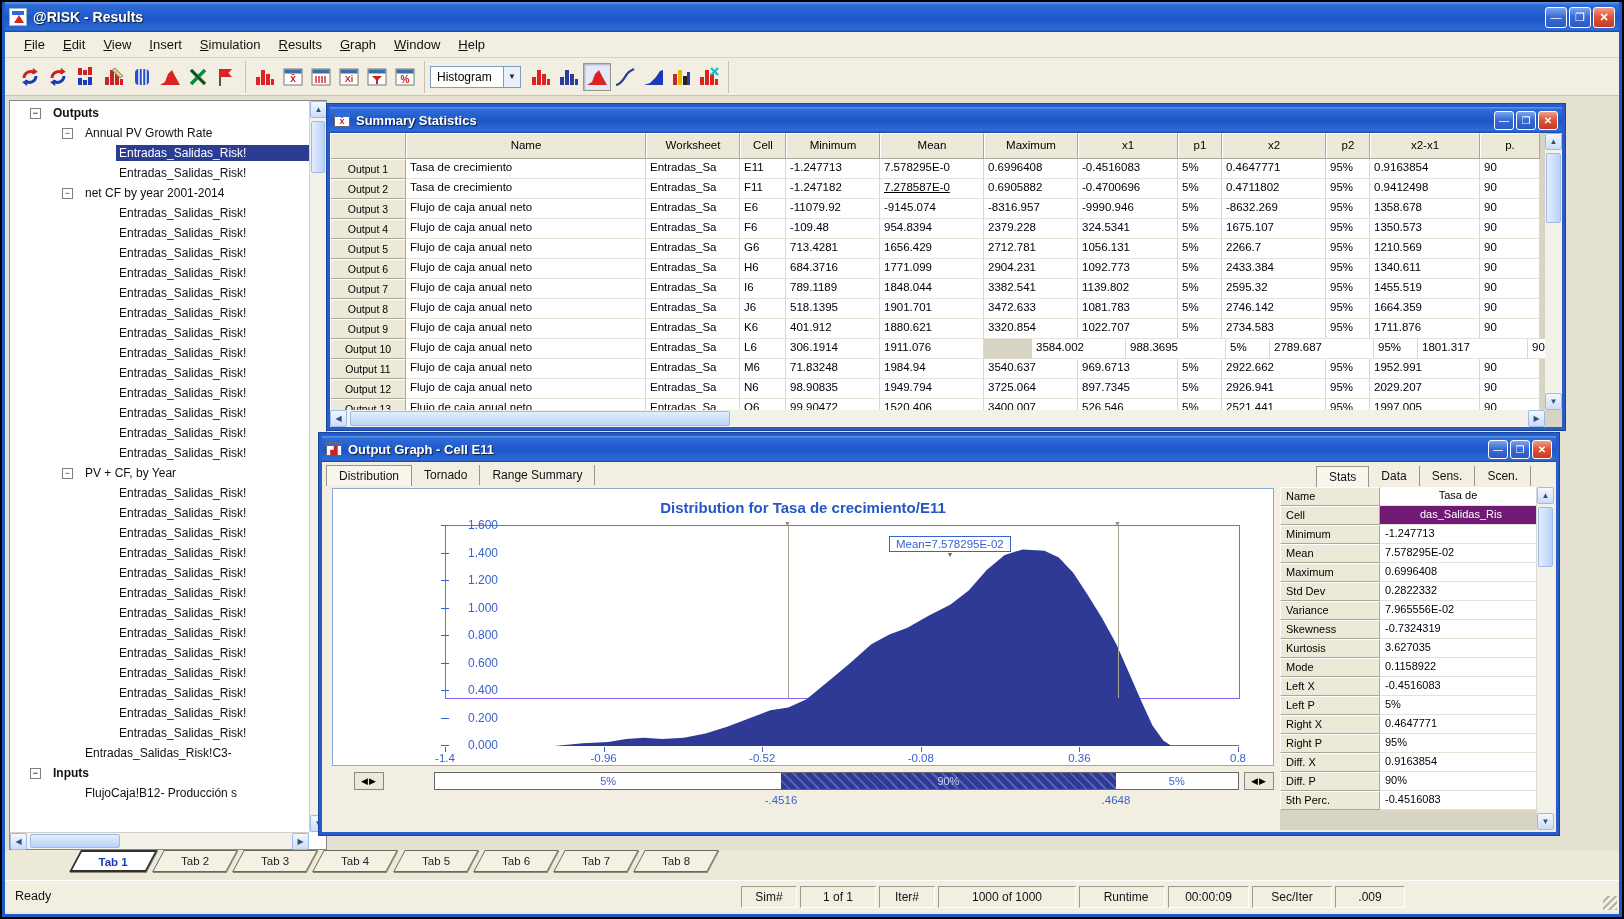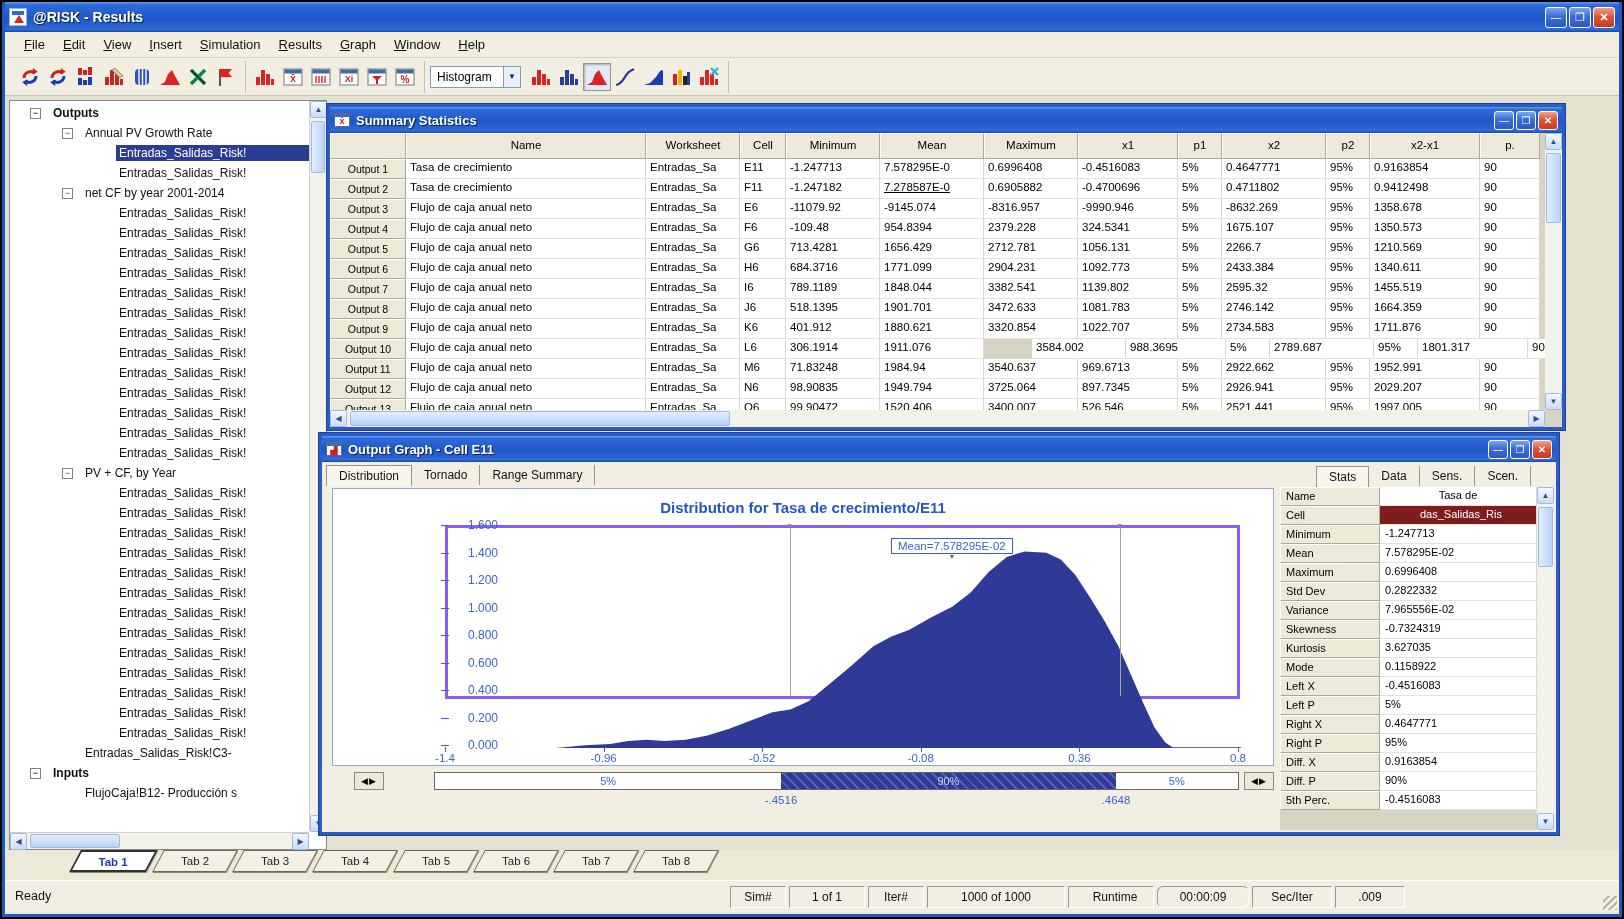--- a/index.html
+++ b/index.html
@@ -77,21 +77,21 @@
     text-align:center; font-size:10.5px; padding-top:3px; }
   .sum-vscroll { position:absolute; top:26px; right:0; width:17px; bottom:17px; background:#F2F1EA; }
   .sum-hscroll { position:absolute; left:0; right:17px; bottom:0; height:17px; background:#F2F1EA; }
 
   
   .gtabs { position:absolute; left:4px; top:26px; height:23px; display:flex; align-items:flex-end; }
   .gtab { font-size:12px; padding:3px 12px; border-right:1px solid #9A9686; color:#111; }
   .gtab.active { border:1px solid #9A9686; border-bottom:none; background:#F8F6EC; position:relative; top:1px; }
   .chartbox { position:absolute; left:10px; top:52px; width:942px; height:278px; background:#fff; border:1px solid #8FA8D8; }
   .chart-title { position:absolute; left:0; right:0; top:10px; text-align:center; color:#2456C6; font-weight:bold; font-size:15px; }
-  .plot { position:absolute; left:112px; top:36px; width:795px; height:174px; border:3px solid #8b5cf6; }
+  .plot { position:absolute; left:112px; top:36px; width:795px; height:174px; border:1px solid #8b5cf6; }
   .ytick-lbl { position:absolute; right:100%; transform:translateY(-50%); color:#3A62CE; font-size:12px; padding-right:7px; width:60px; text-align:right; }
   .ytick-mark { position:absolute; left:-4px; width:8px; height:1px; background:#3A62CE; }
   .xtick-lbl { position:absolute; top:100%; transform:translateX(-50%); color:#3A62CE; font-size:11.5px; padding-top:5px; }
   .xtick-mark { position:absolute; bottom:-4px; width:1px; height:8px; background:#3A62CE; }
   .delim { position:absolute; top:0; bottom:0; width:1px; background:#A8A694; }
   .delim::before { content:"▼"; position:absolute; top:-6px; left:-4px; font-size:7px; color:#8A8878; }
   .meanbox { position:absolute; border:1px solid #3A62CE; background:#fff; color:#3A62CE; font-size:11.5px;
     padding:1px 6px; white-space:nowrap; }
   .meanbox::after { content:"▼"; position:absolute; left:50%; top:100%; transform:translateX(-50%); font-size:7px; color:#666; }
   .sliderrow { position:absolute; left:10px; top:336px; height:20px; width:942px; }
@@ -103,21 +103,21 @@
   .sld-lbl { position:absolute; top:22px; transform:translateX(-50%); color:#3A62CE; font-size:11.5px; }
 
   
   .stats-panel { position:absolute; right:2px; top:28px; width:276px; bottom:2px; }
   .stats-tabs { display:flex; height:22px; align-items:flex-end; margin-left:4px;padding-left:34px; }
   .stats-table { position:absolute; left:2px; top:23px; right:17px; bottom:0; background:#D8D4C4; overflow:hidden; }
   .strow { display:flex; height:19px; }
   .stlabel { flex:none; width:100px; background:#ECE9D8; border:1px solid; border-color:#FFFFFF #ACA899 #ACA899 #FFFFFF;
     font-size:11px; padding:2px 5px; }
   .stvalue { flex:1; background:#fff; font-size:11px; padding:2px 5px; border-right:1px solid #DCD8CC; border-bottom:1px solid #E6E2D6; white-space:nowrap; overflow:hidden; }
-  .stvalue.hl { background:#7f1d1d; color:#fff;padding-left:40px; }
+  .stvalue.hl { background:#701a75; color:#fff;padding-left:40px; }
   .stvalue.center { text-align:center; }
   .stats-vscroll { position:absolute; top:23px; right:0; width:17px; bottom:0; background:#F2F1EA; }
 
   
   .tabsrow { position:absolute; left:0; right:0; bottom:34px; height:30px; background:#ECE9D8; padding-left:70px; display:flex; align-items:flex-start; }
   .btab { height:22px; padding:0 22px; margin-right:6px; transform:skewX(-28deg); border:1px solid #6A6858;
     background:#F4F1E4; box-shadow:1px 1px 0 #8A8878; }
   .btab > span { display:block; transform:skewX(28deg); font-size:11.5px; line-height:20px; color:#222; }
   .btab.active { background:#fff; border:2px solid #30302C; }
   .btab.active > span { color:#1A3AB8; font-weight:bold; }
@@ -869,21 +869,21 @@
       </div>
 
     <div class="statusbar">
       <div class="status-ready">Ready</div>
       <div class="status-segs" id="statusSegs">
           <div class="sseg" style="width: 56px;">Sim#</div>
           <div class="sseg" style="width: 76px;">1 of 1</div>
           <div class="sseg" style="width: 56px;">Iter#</div>
           <div class="sseg" style="width: 138px;">1000 of 1000</div>
           <div class="sseg" style="width: 86px; padding-left: 8px;">Runtime</div>
-          <div class="sseg" style="width: 92px; border-radius: 6px;">00:00:09</div>
+          <div class="sseg" style="width: 81px;">00:00:09</div>
           <div class="sseg" style="width: 80px;">Sec/Iter</div>
           <div class="sseg" style="width: 70px;">.009</div>
         </div>
       <div class="grip"></div>
     </div>
 
   </div>
 </div>
 
 </body></html>

